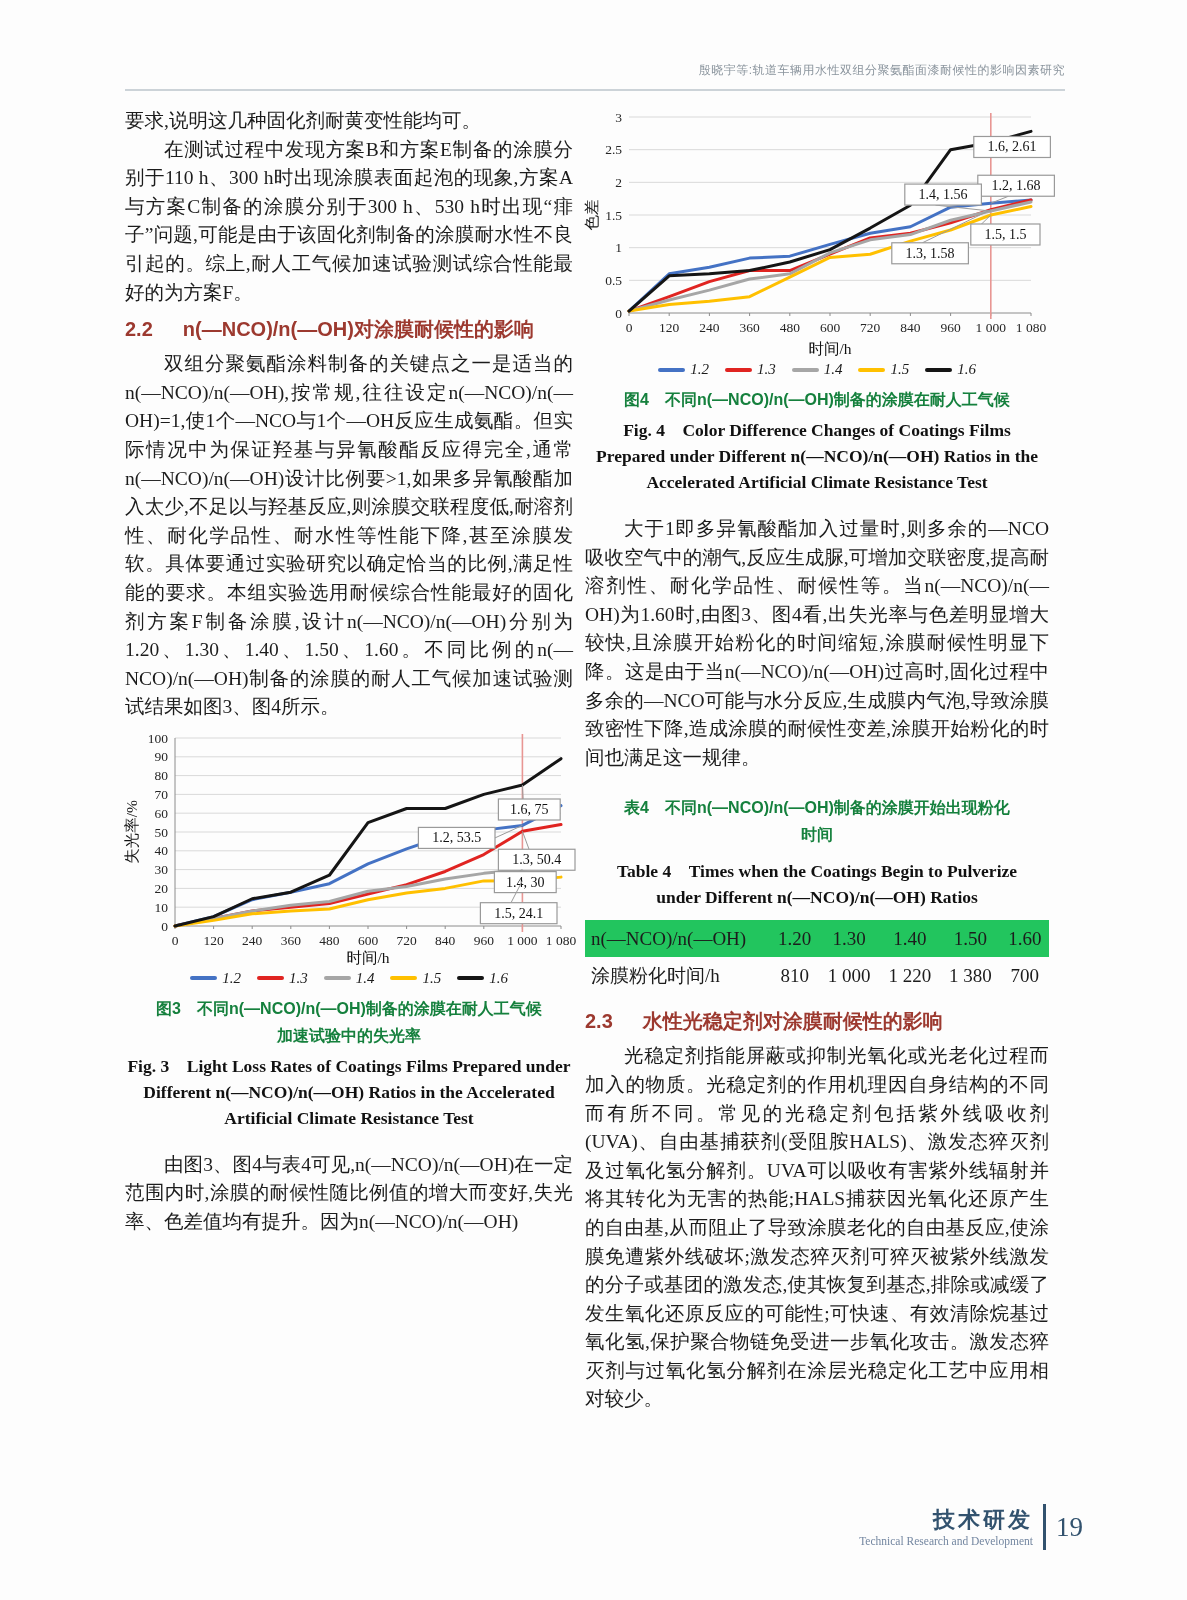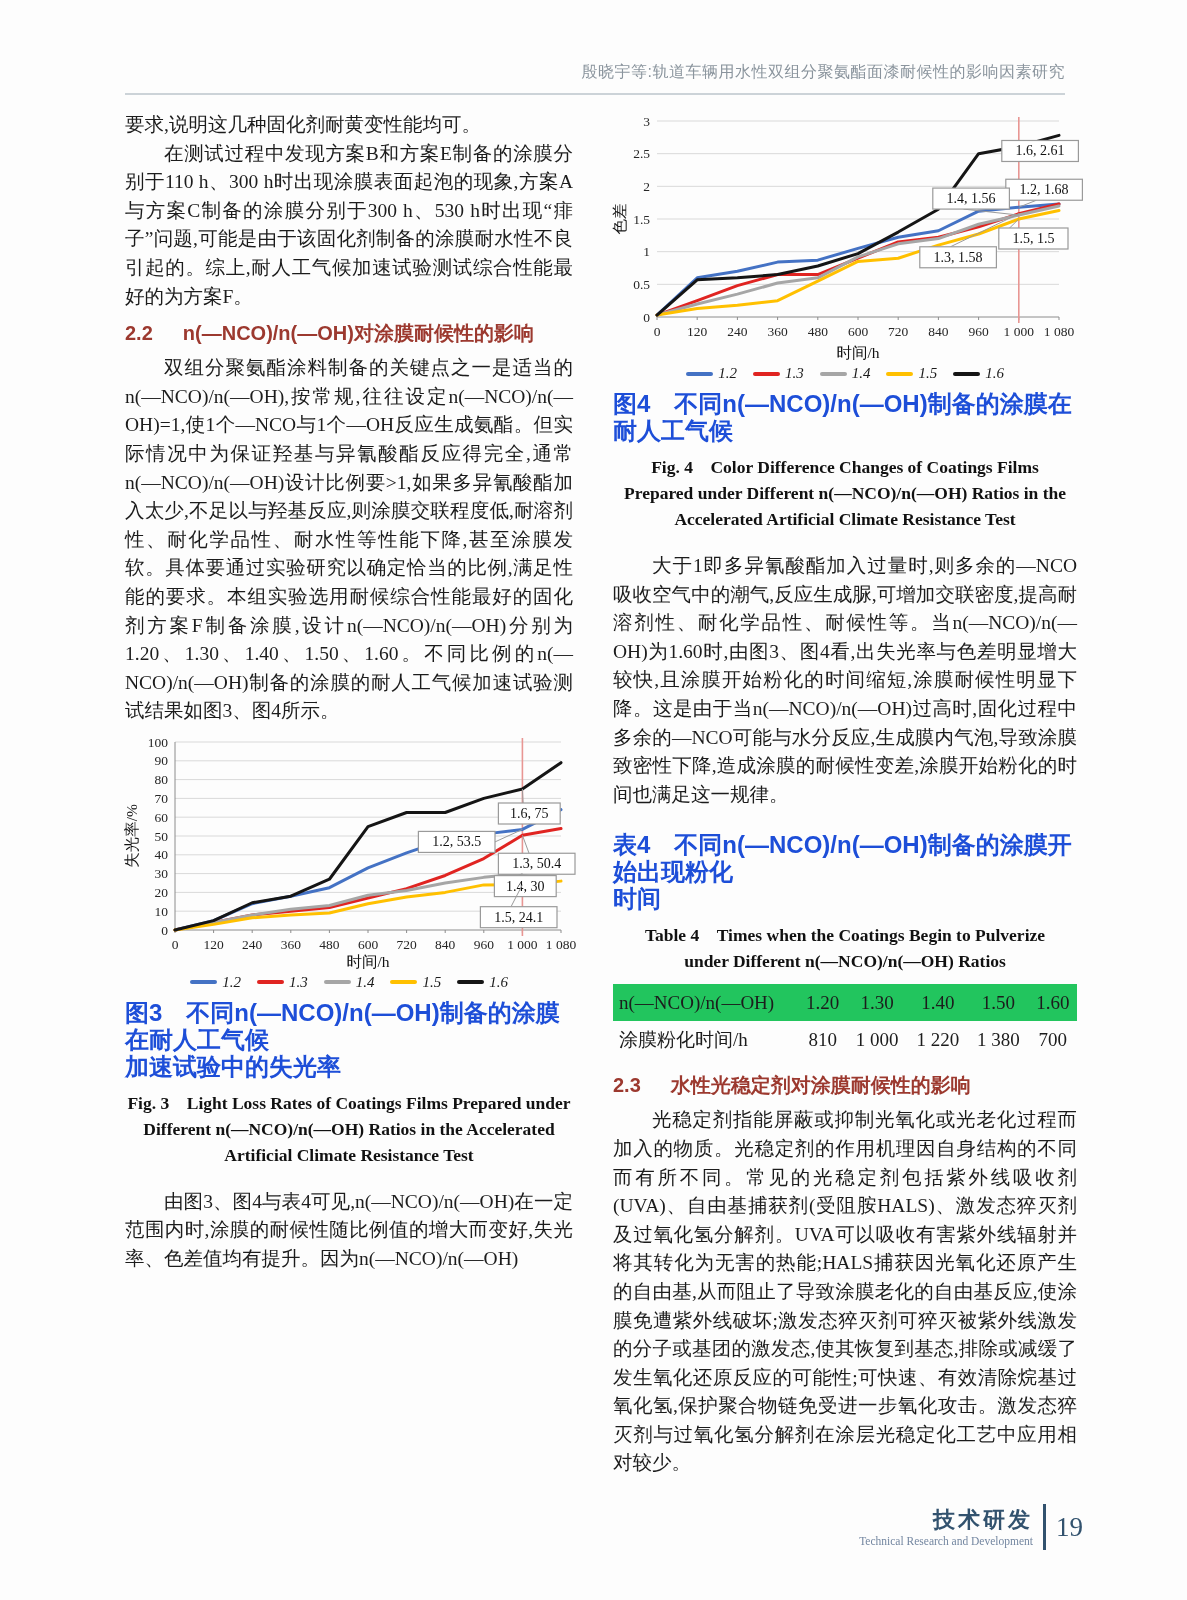--- a/index.html
+++ b/index.html
@@ -1,43 +1,43 @@
 <!DOCTYPE html>
 <html lang="zh"><head>
 <meta charset="utf-8">
 <style>
   html,body{margin:0;padding:0;background:#e9e9e9;}
   .page{position:relative;width:1187px;height:1600px;margin:0 auto;background:#fdfdfd;overflow:hidden;
         font-family:"Liberation Serif","DejaVu Serif",serif;color:#1c1c1c;}
   .content{padding:0 122px 0 125px;}
   
-  .running-title{margin-top:62px;text-align:right;font-size:16px;color:#8a949d;
+  .running-title{margin-top:62px;text-align:right;font-size:12px;color:#8a949d;
                  font-family:"Liberation Sans","DejaVu Sans",sans-serif;letter-spacing:.5px;}
   .header-rule{border:none;border-top:2px solid #ccd3d8;margin:10px 0 0;}
   
-  .columns{display:flex;gap:40px;margin-top:16px;}
+  .columns{display:flex;gap:12px;margin-top:16px;}
   .col.left{width:448px;}
   .col.right{width:464px;}
   p.body{margin:0;text-align:justify;text-indent:2em;font-size:19.5px;line-height:28.6px;}
   p.body.noindent{text-indent:0;}
   .sec-heading{display:flex;align-items:baseline;margin:9px 0 7px;color:#9c392f;
                font-family:"Liberation Sans","DejaVu Sans",sans-serif;font-size:20px;font-weight:bold;}
   .sec-num{margin-right:30px;}
   
   .chart-figure{margin:8px 0 6px;}
   .chart-figure svg{overflow:visible;display:block;}
   .legend{display:flex;justify-content:center;align-items:center;gap:0 16px;margin-top:2px;
           font-size:15px;}
   .legend-item{display:inline-flex;align-items:center;font-style:italic;}
   .legend-swatch{display:inline-block;width:27px;height:4px;margin-right:5px;border-radius:2px;}
   figcaption{margin-top:8px;}
-  .cap-cn{font-weight:bold;font-size:24px;line-height:27px;text-align:left;
-          font-family:"Liberation Sans","DejaVu Sans",sans-serif;color:#1d4ed8;}
+  .cap-cn{font-weight:bold;font-size:16px;line-height:27px;text-align:center;
+          font-family:"Liberation Sans","DejaVu Sans",sans-serif;color:#15803d;}
   .cap-cn .cap-line{display:block;}
-  .cap-en{font-weight:bold;font-size:17.5px;line-height:26px;text-align:center;margin-top:10px;color:#111;}
+  .cap-en{font-weight:bold;font-size:17.5px;line-height:26px;text-align:center;margin-top:4px;color:#111;}
   .cap-en .cap-line{display:block;}
   .spacer-lg{height:14px;}
   
   .table-block{margin:22px 0 14px;}
   .table-block .cap-cn{margin-bottom:10px;}
   .table-block table{width:100%;border-collapse:collapse;font-size:19px;margin-top:10px;}
   .table-block th,.table-block td{font-weight:normal;height:37px;text-align:center;padding:0 2px;}
   .table-block thead tr{background:#d59390;}
   .table-block .rowhead{text-align:left;padding-left:6px;width:40%;}
   

